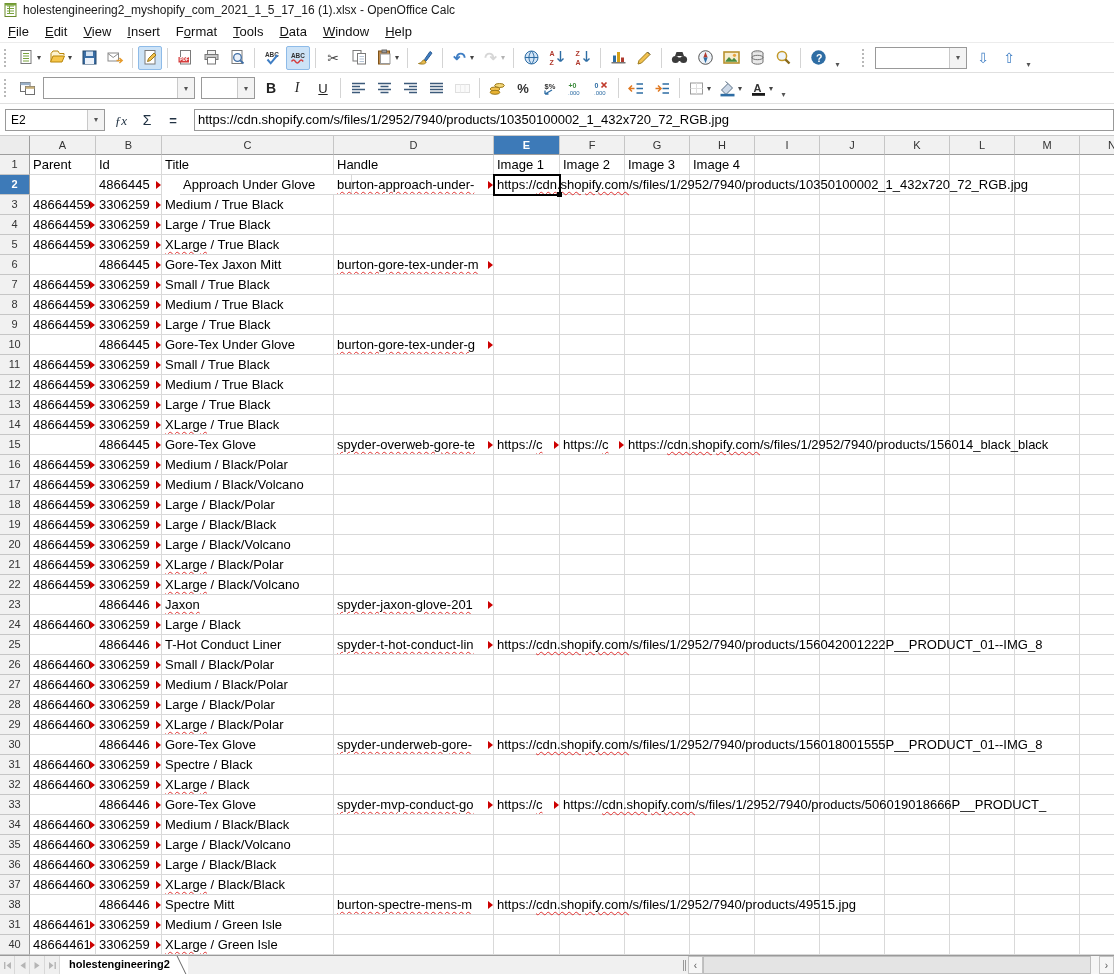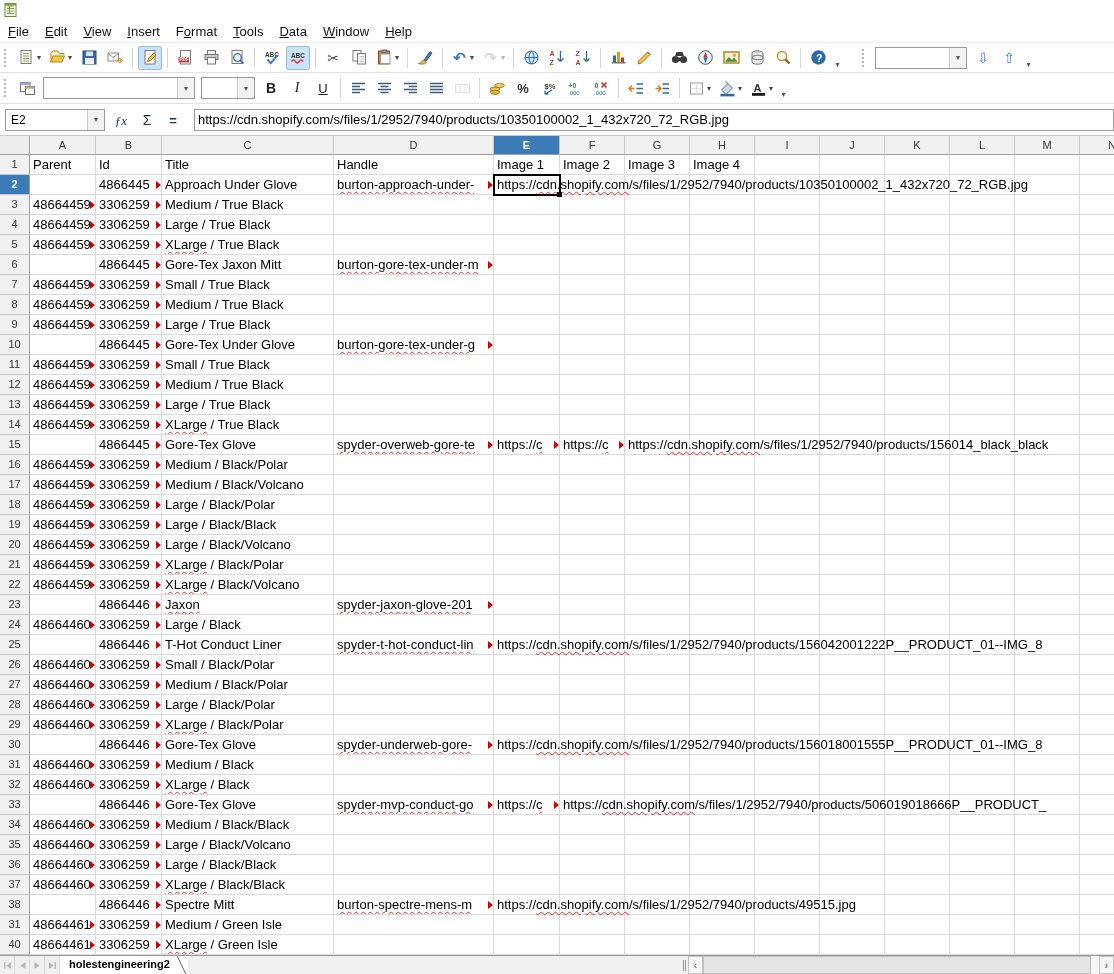--- a/index.html
+++ b/index.html
@@ -68,20 +68,21 @@
 <body>
 
 <div id="titlebar">
   <span style="display:flex">
     <svg width="14" height="14" viewBox="0 0 14 14">
         <rect x="1" y="0.5" width="11" height="13" fill="#fff" stroke="#6a8a2a"></rect>
         <path d="M3 3h7M3 5.5h7M3 8h7M3 10.5h7M5.5 3v7.5" stroke="#79a33c" fill="none"></path>
         <rect x="1" y="0.5" width="11" height="2" fill="#79a33c"></rect>
       </svg>
   </span>
+  <span class="ttext">holestengineering2_myshopify_com_2021_1_5_17_16 (1).xlsx - OpenOffice Calc</span>
 </div>
 
 <div id="menubar">
     <div class="menu-item"><u>F</u>ile</div>
     <div class="menu-item"><u>E</u>dit</div>
     <div class="menu-item"><u>V</u>iew</div>
     <div class="menu-item"><u>I</u>nsert</div>
     <div class="menu-item">F<u>o</u>rmat</div>
     <div class="menu-item"><u>T</u>ools</div>
     <div class="menu-item"><u>D</u>ata</div>
@@ -558,21 +559,21 @@
       <div class="cell" style="left:820px;width:65px"></div>
       <div class="cell" style="left:885px;width:65px"></div>
       <div class="cell" style="left:950px;width:65px"></div>
       <div class="cell" style="left:1015px;width:65px"></div>
       <div class="cell" style="left:1080px;width:65px"></div>
     </div>
     <div class="grow" style="top:39px">
       <div class="rh sel">2</div>
       <div class="cell" style="left:30px;width:66px"></div>
       <div class="cell" style="left:96px;width:66px">4866445<span class="mk"></span></div>
-      <div class="cell" style="left:162px;width:172px">Approach Under Glove</div>
+      <div class="cell" style="left:180px;width:172px">Approach Under Glove</div>
       <div class="cell" style="left:334px;width:160px"><span class="sq">burton-approach-under-</span><span class="mk"></span></div>
       <div class="cell" style="left:494px;width:66px"></div>
       <div class="cell" style="left:560px;width:65px"></div>
       <div class="cell" style="left:625px;width:65px"></div>
       <div class="cell" style="left:690px;width:65px"></div>
       <div class="cell" style="left:755px;width:65px"></div>
       <div class="cell" style="left:820px;width:65px"></div>
       <div class="cell" style="left:885px;width:65px"></div>
       <div class="cell" style="left:950px;width:65px"></div>
       <div class="cell" style="left:1015px;width:65px"></div>
@@ -1055,21 +1056,21 @@
       <div class="cell" style="left:885px;width:65px"></div>
       <div class="cell" style="left:950px;width:65px"></div>
       <div class="cell" style="left:1015px;width:65px"></div>
       <div class="cell" style="left:1080px;width:65px"></div>
       <div class="ofl" style="left:497px">https://<span class="sq">cdn.shopify.com</span>/s/files/1/2952/7940/products/156018001555P__PRODUCT_01--IMG_8</div>
     </div>
     <div class="grow" style="top:619px">
       <div class="rh">31</div>
       <div class="cell" style="left:30px;width:66px">48664460<span class="mk"></span></div>
       <div class="cell" style="left:96px;width:66px">3306259<span class="mk"></span></div>
-      <div class="cell" style="left:162px;width:172px">Medium / Black</div>
+      <div class="cell" style="left:162px;width:172px">Spectre / Black</div>
       <div class="cell" style="left:334px;width:160px"></div>
       <div class="cell" style="left:494px;width:66px"></div>
       <div class="cell" style="left:560px;width:65px"></div>
       <div class="cell" style="left:625px;width:65px"></div>
       <div class="cell" style="left:690px;width:65px"></div>
       <div class="cell" style="left:755px;width:65px"></div>
       <div class="cell" style="left:820px;width:65px"></div>
       <div class="cell" style="left:885px;width:65px"></div>
       <div class="cell" style="left:950px;width:65px"></div>
       <div class="cell" style="left:1015px;width:65px"></div>

